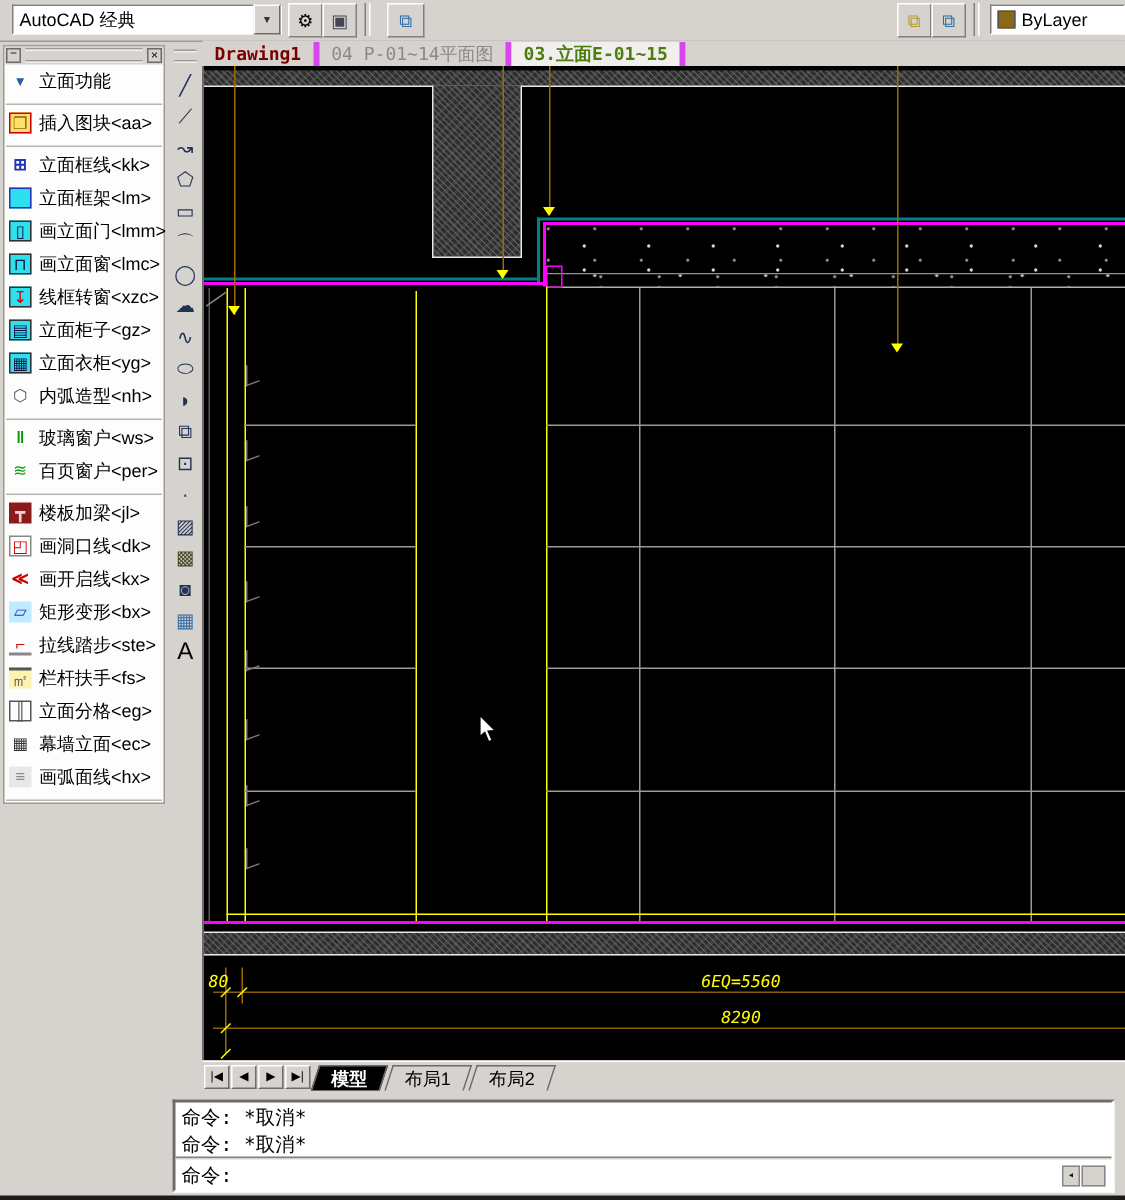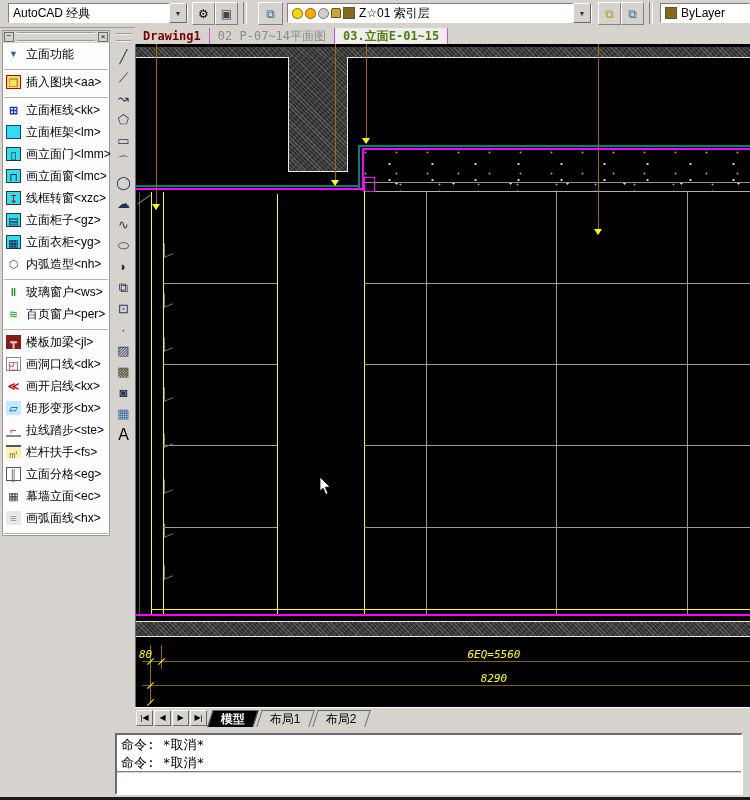--- a/index.html
+++ b/index.html
@@ -9,21 +9,21 @@
   
   .topbar{left:0;top:0;width:750px;height:27px;background:#d6d3ce;border-bottom:1px solid #9c9a94;}
   .combo{position:absolute;height:20px;background:#fff;border:1px solid;border-color:#808080 #fff #fff #808080;display:flex;align-items:center;font-size:12px;color:#000;padding-left:4px;box-sizing:border-box;}
   .combo .arrowbox{margin-left:auto;width:16px;height:18px;background:#d6d3ce;border:1px solid;border-color:#fff #6b6b6b #6b6b6b #fff;display:flex;align-items:center;justify-content:center;font-size:7px;color:#333;}
   .tbtn{position:absolute;width:21px;height:21px;top:2px;background:#d6d3ce;border:1px solid;border-color:#fff #808080 #808080 #fff;display:flex;align-items:center;justify-content:center;font-size:12px;}
   .vsep{position:absolute;top:2px;width:2px;height:22px;border-left:1px solid #808080;border-right:1px solid #fff;}
   .swatch{width:10px;height:10px;display:inline-block;margin-right:4px;border:1px solid #555;}
   .lico{display:inline-block;margin-right:2px;}
   
   .doctabs{left:135px;top:27px;width:615px;height:17px;background:#d6d3ce;display:flex;align-items:center;font-family:"DejaVu Sans Mono",monospace;font-size:12px;}
-  .doctab{padding:0 8px;height:16px;line-height:16px;border-right:1px solid #d946ef;white-space:nowrap;text-align:right;}
+  .doctab{padding:0 8px;height:16px;line-height:16px;border-right:4px solid #d946ef;white-space:nowrap;text-align:right;}
   .doctab.t0{color:#7a0000;font-weight:bold;}
   .doctab.t1{color:#8a8a8a;}
   .doctab.t2{color:#4d7c0f;background:#f0efed;font-weight:bold;}
   
   .panel{left:2px;top:30px;width:108px;background:#fdfdfd;border:1px solid #9c9a94;box-sizing:border-box;}
   .panelhdr{height:12px;background:#d6d3ce;display:flex;align-items:center;justify-content:space-between;padding:0 1px;}
   .grip{flex:1;height:6px;margin:0 3px;border-top:2px groove #eee;border-bottom:2px groove #eee;}
   .winbtn{width:10px;height:10px;border:1px solid #6b6b6b;background:#d6d3ce;font-size:8px;line-height:8px;text-align:center;color:#000;box-sizing:border-box;}
   .pitem{height:22px;display:flex;align-items:center;font-size:12px;color:#000;padding-left:3px;white-space:nowrap;}
   .pitem .ic{width:15px;height:14px;margin-right:5px;font-size:11px;line-height:14px;text-align:center;box-sizing:border-box;flex:none;}
@@ -69,45 +69,36 @@
     <div class="tbtn" style="left:192px;">
         <span>⚙</span>
       </div>
     <div class="tbtn" style="left:215px;">
         <span style="color:#445;">▣</span>
       </div>
     <div class="vsep" style="left:243px;"></div>
     <div class="tbtn" style="left:258px;width:23px;">
         <span style="color:#2e6da4;">⧉</span>
       </div>
-    <div class="combo" style="left:287px;top:3px;width:305px;">
-      <span class="lico" style="width:9px;height:9px;border-radius:50%;background:#ffd400;border:1px solid #8a6914;"></span>
-      <span class="lico" style="width:9px;height:9px;border-radius:50%;background:#ffaa00;border:1px solid #9a5a00;"></span>
-      <span class="lico" style="width:9px;height:9px;border-radius:50%;background:#cfcfcf;border:1px solid #777;"></span>
-      <span class="lico" style="width:8px;height:8px;background:#c8a43c;border:1px solid #6b5410;border-radius:2px 2px 0 0;"></span>
-      <span class="swatch" style="background:#8a6914;"></span>
-      <span>Z☆01 索引层</span>
-      <span class="arrowbox">▼</span>
-    </div>
     <div class="tbtn" style="left:598px;">
         <span style="color:#b89a2a;">⧉</span>
       </div>
     <div class="tbtn" style="left:621px;">
         <span style="color:#2e6da4;">⧉</span>
       </div>
     <div class="vsep" style="left:649px;"></div>
     <div class="combo" style="left:660px;top:3px;width:90px;">
       <span class="swatch" style="background:#8a6914;"></span>
       <span>ByLayer</span>
     </div>
   </div>
 
   <div class="abs doctabs">
     <div class="doctab t0">Drawing1</div>
-    <div class="doctab t1">02 P-07~14平面图</div>
+    <div class="doctab t1">04 P-01~14平面图</div>
     <div class="doctab t2">03.立面E-01~15</div>
   </div>
 
   <div class="abs panel">
     <div class="panelhdr">
       <span class="winbtn" style="line-height:6px;">−</span>
       <span class="grip"></span>
       <span class="winbtn">×</span>
     </div>
     <div class="pitem">
@@ -308,16 +299,23 @@
     <div class="mtab active"><span>模型</span></div>
     <div class="mtab"><span>布局1</span></div>
     <div class="mtab"><span>布局2</span></div>
   </div>
 
   <div class="abs cmdwin">
     <div class="cmdhist">
       <div>命令: *取消*</div>
       <div>命令: *取消*</div>
     </div>
+    <div class="cmdline">
+      <span>命令:</span>
+      <span class="minisb">
+        <span class="sa">◂</span>
+        <span class="st"></span>
+      </span>
+    </div>
   </div>
   <div class="abs botedge"></div>
 
 </div>
 
 </body></html>

